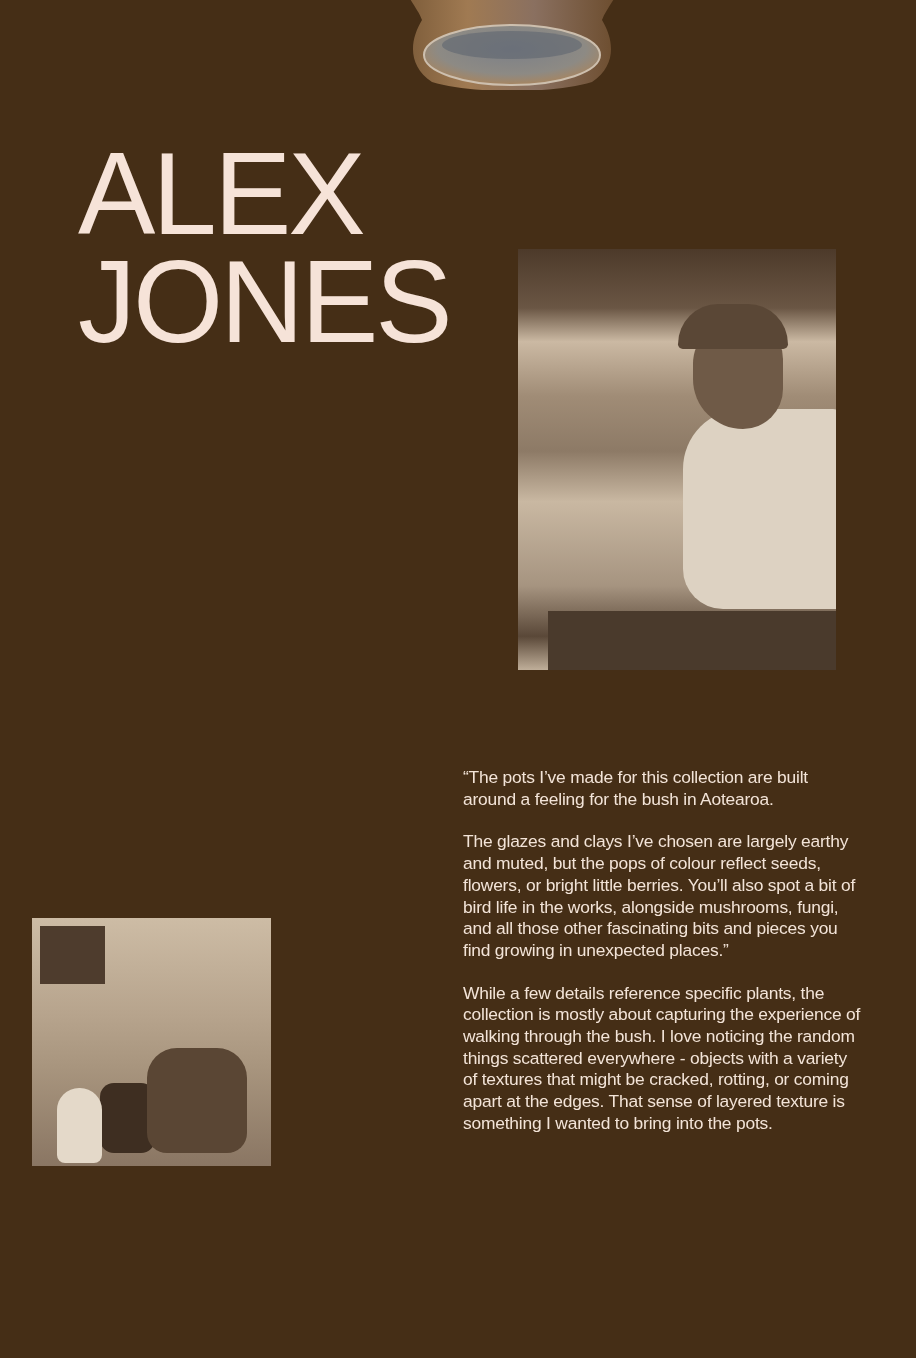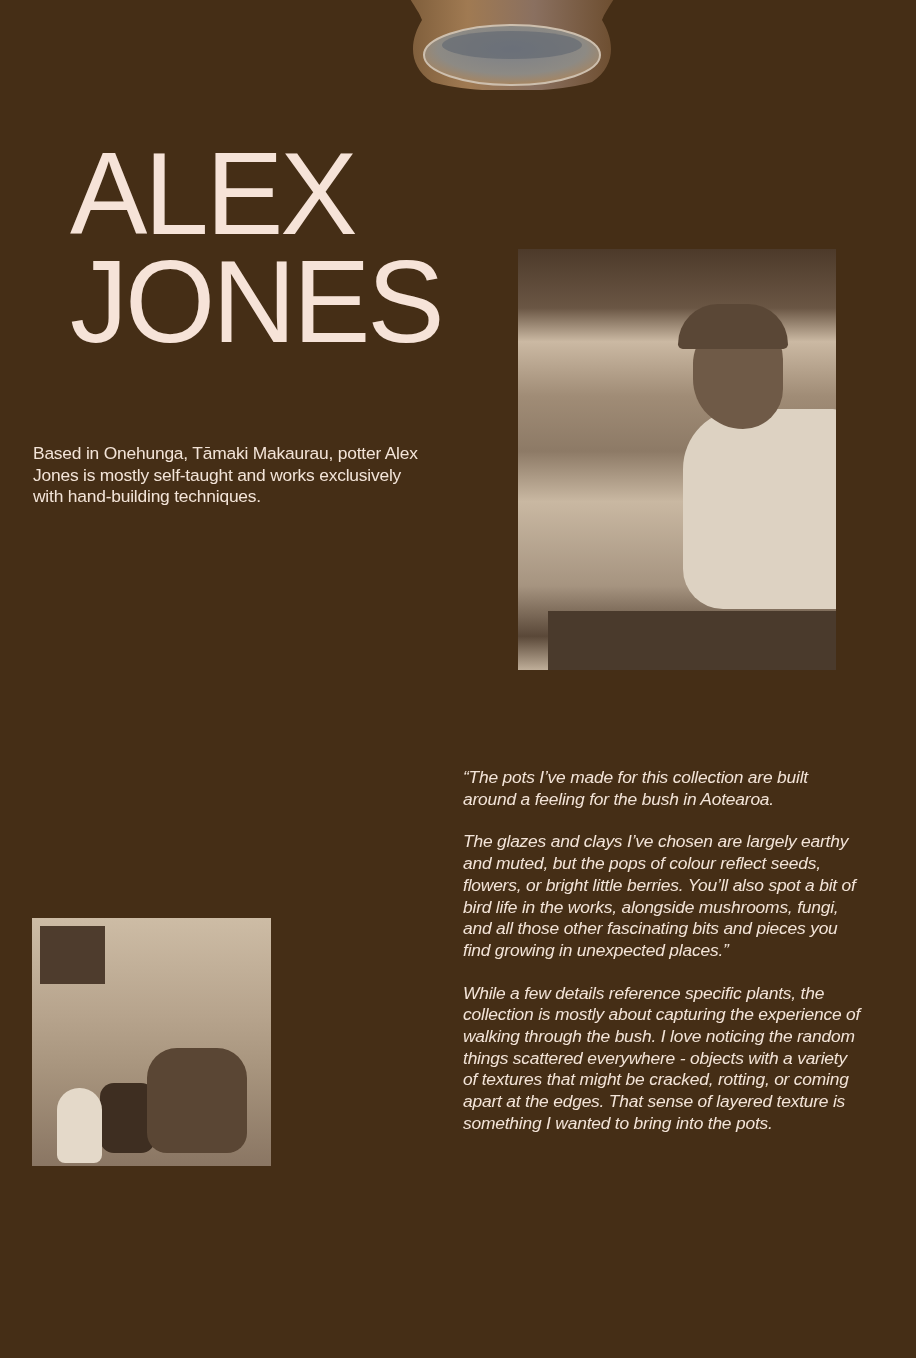--- a/index.html
+++ b/index.html
@@ -6,34 +6,34 @@
     body {
       width:916px; height:1358px; overflow:hidden;
       background:#452e16;
       font-family:"Liberation Sans", sans-serif;
       position:relative;
     }
     .pot {
       position:absolute; left:392px; top:-40px; width:240px; height:130px;
     }
     .title {
-      position:absolute; left:70px; top:140px; margin:0;
+      position:absolute; left:78px; top:140px; margin:0;
       color:#f6e3d8; font-weight:normal;
       font-size:116px; line-height:108px; letter-spacing:-3px;
       font-family:"Liberation Sans", sans-serif;
     }
     .title span { display:block; }
     .bio {
       position:absolute; left:33px; top:443px; width:390px;
       color:#f3e4d8; font-size:17.4px; line-height:21.7px; letter-spacing:-0.2px;
     }
     .bio p, .quote p { margin:0 0 21px 0; }
     .quote {
       position:absolute; left:463px; top:767px; width:400px;
-      color:#f3e4d8; font-size:17.4px; line-height:21.7px; letter-spacing:-0.2px;font-style:italic;
+      color:#f3e4d8; font-size:17.4px; line-height:21.7px; letter-spacing:-0.2px;
     }
     .photo {
       position:absolute; overflow:hidden;
     }
     .photo-portrait {
       left:518px; top:249px; width:318px; height:421px;
       background:
         linear-gradient(180deg, #4d3a2a 0%, #6a5644 14%, #cbb9a3 22%, #a08c76 35%, #8d7a66 48%, #c9b8a2 60%, #a69480 80%, #5a4838 92%, #bfae99 100%);
     }
     .photo-portrait .shirt {
@@ -103,21 +103,20 @@
 </h1>
 
 <div class="photo photo-portrait">
   <div class="shirt"></div>
   <div class="head"></div>
   <div class="cap"></div>
   <div class="bench"></div>
 </div>
 
 <div class="bio">
-  <p>Based in Onehunga, Tāmaki Makaurau, potter Alex Jones is mostly self-taught and works exclusively with hand-building techniques.</p>
 </div>
 
 <div class="quote">
   <p>“The pots I’ve made for this collection are built around a feeling for the bush in Aotearoa.</p>
   <p>The glazes and clays I’ve chosen are largely earthy and muted, but the pops of colour reflect seeds, flowers, or bright little berries. You’ll also spot a bit of bird life in the works, alongside mushrooms, fungi, and all those other fascinating bits and pieces you find growing in unexpected places.”</p>
   <p>While a few details reference specific plants, the collection is mostly about capturing the experience of walking through the bush. I love noticing the random things scattered everywhere - objects with a variety of textures that might be cracked, rotting, or coming apart at the edges. That sense of layered texture is something I wanted to bring into the pots.</p>
 </div>
 
 <div class="photo photo-kiln">
   <div class="box"></div>

